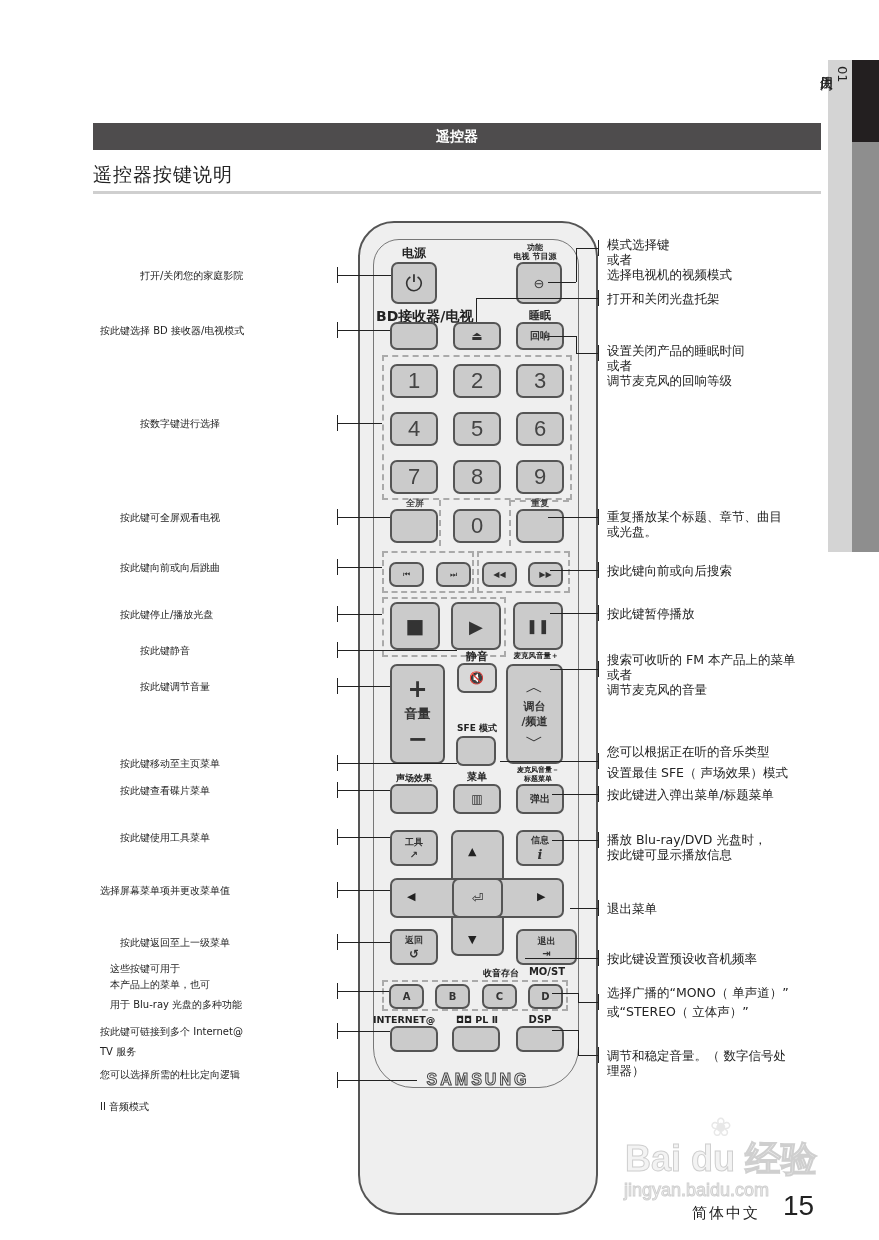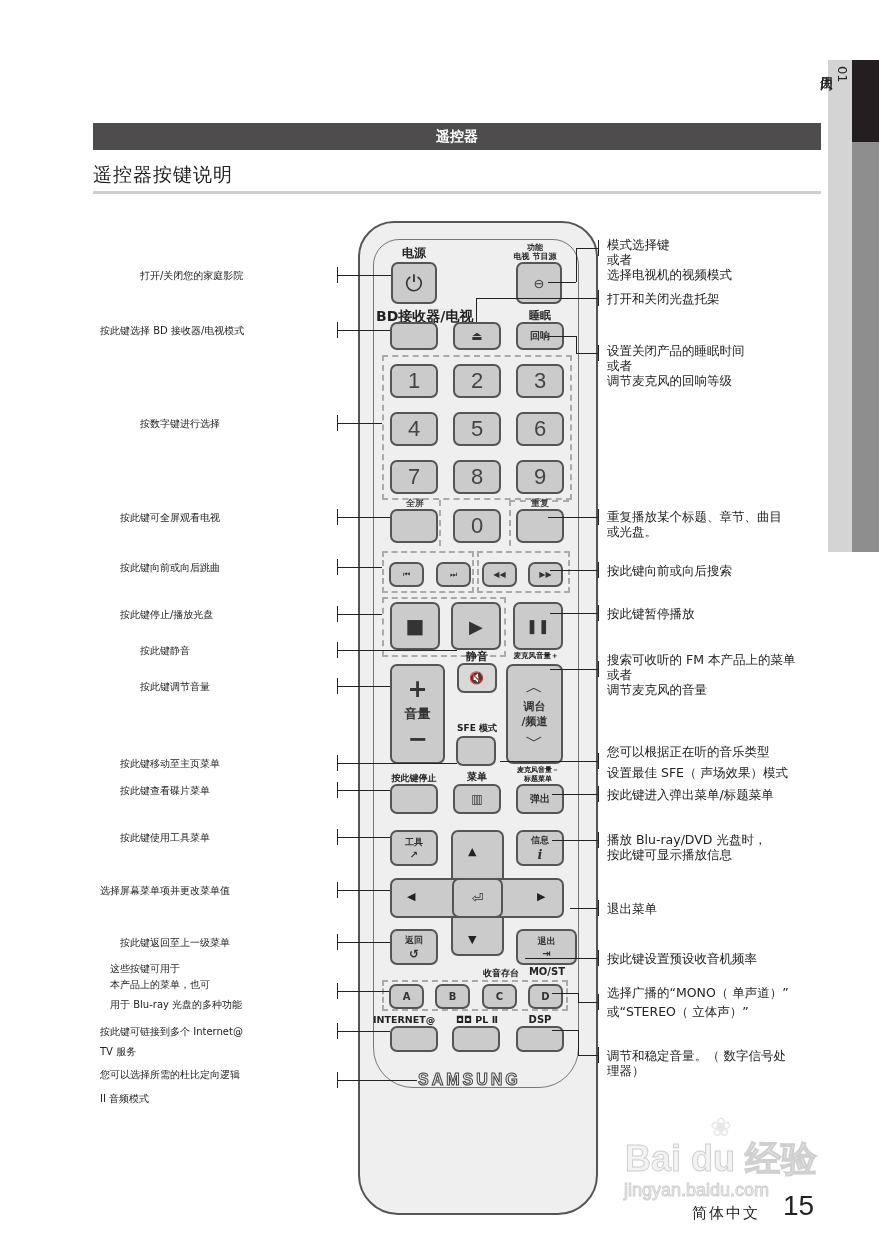--- a/index.html
+++ b/index.html
@@ -27,21 +27,21 @@
   .num { font-size:22px; color:#444; font-family:"Liberation Sans", sans-serif; }
   .lbl { position:absolute; font-size:10px; font-weight:bold; color:#222; text-align:center; white-space:nowrap; }
   .dash { position:absolute; border:2px dashed #aaa; box-sizing:border-box; }
   
   .note-l { position:absolute; font-size:10px; text-align:left; color:#222; line-height:16px; }
   .note-r { position:absolute; font-size:12.5px; color:#222; line-height:15px; }
   .tick { position:absolute; width:1px; background:#222; }
   .hline { position:absolute; height:1px; background:#222; }
   .vline { position:absolute; width:1px; background:#222; }
   #samsung { left:418px; top:1071px; width:120px; font-size:16px; font-weight:bold; letter-spacing:3px; color:#eee;
-    -webkit-text-stroke:1px #444; text-align:left; font-family:"Liberation Sans", sans-serif; }
+    -webkit-text-stroke:1px #444; text-align:center; font-family:"Liberation Sans", sans-serif; }
   #wm-baidu { left:625px; top:1135px; font-size:36px; font-weight:bold; color:#f3f3f3;
     -webkit-text-stroke:1px #cfcfcf; font-family:"Liberation Sans", sans-serif; }
   #wm-paw { left:710px; top:1112px; font-size:26px; color:#e8e8e8; }
   #wm-url { left:624px; top:1180px; font-size:18px; color:#f2f2f2; -webkit-text-stroke:1px #d0d0d0;
     font-family:"Liberation Sans", sans-serif; }
   #footer-lang { left:692px; top:1204px; font-size:15px; color:#222; letter-spacing:2px; }
   #footer-page { left:783px; top:1190px; font-size:28px; color:#222; font-family:"Liberation Sans", sans-serif; }
 </style>
 </head>
 <body>
@@ -158,21 +158,21 @@
 </div>
 <div class="btn" style="left:506px;top:664px;width:57px;height:100px;flex-direction:column;">
   <span style="font-size:18px;">︿</span>
   <span style="font-size:11px;font-weight:bold;">调台</span>
   <span style="font-size:11px;font-weight:bold;">/频道</span>
   <span style="font-size:18px;">﹀</span>
 </div>
 <div class="lbl" style="left:454px;top:722px;width:46px;font-size:9px;">SFE 模式</div>
 <div class="btn" style="left:456px;top:736px;width:40px;height:30px;"></div>
 
-<div class="lbl" style="left:388px;top:772px;width:52px;font-size:9px;">按此键停止</div>
+<div class="lbl" style="left:388px;top:772px;width:52px;font-size:9px;">声场效果</div>
 <div class="btn" style="left:390px;top:784px;width:48px;height:30px;"></div>
 <div class="lbl" style="left:461px;top:770px;width:32px;font-size:10px;">菜单</div>
 <div class="btn" style="left:453px;top:784px;width:48px;height:30px;font-size:12px;">
     <span>▥</span>
   </div>
 <div class="lbl" style="left:507px;top:765px;width:62px;font-size:7px;">麦克风音量－</div>
 <div class="lbl" style="left:512px;top:774px;width:52px;font-size:7px;">标题菜单</div>
 <div class="btn" style="left:516px;top:784px;width:48px;height:30px;font-size:10px;font-weight:bold;">
     <span>弹出</span>
   </div>
@@ -293,21 +293,21 @@
 
 <div class="note-l" style="left:100px;top:1024px;width:230px;">
   <div>按此键可链接到多个 Internet@</div>
   <div style="margin-top:4px;">TV 服务</div>
 </div>
 <div class="tick" style="left:337px;top:1023px;height:16px;"></div>
 <div class="hline" style="left:337px;top:1031px;width:53px;"></div>
 
 <div class="note-l" style="left:100px;top:1067px;width:230px;">
   <div>您可以选择所需的杜比定向逻辑</div>
-  <div style="margin-top:8px;">II 音频模式</div>
+  <div style="margin-top:16px;">II 音频模式</div>
 </div>
 <div class="tick" style="left:337px;top:1072px;height:16px;"></div>
 <div class="hline" style="left:337px;top:1080px;width:80px;"></div>
 
 <div class="vline" style="left:576px;top:248px;height:34px;"></div>
 <div class="hline" style="left:548px;top:282px;width:28px;"></div>
 <div class="hline" style="left:576px;top:248px;width:22px;"></div>
 <div class="tick" style="left:598px;top:240px;height:16px;"></div>
 <div class="note-r" style="left:607px;top:237px;width:200px;">
   <div>模式选择键</div>

